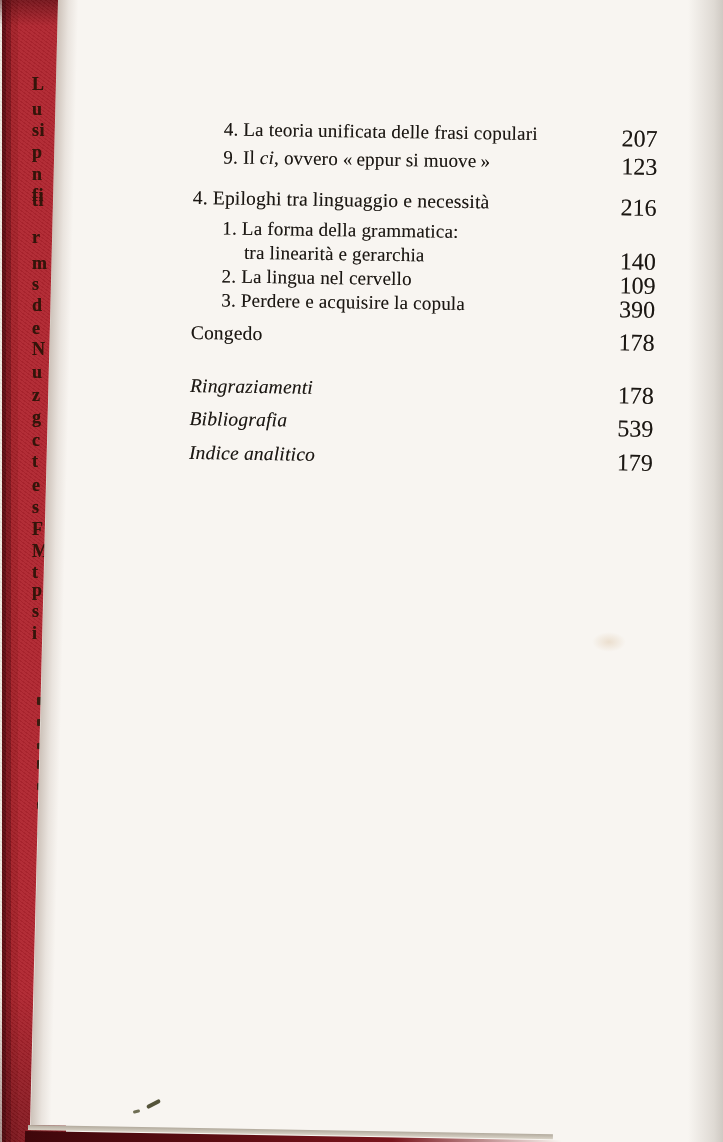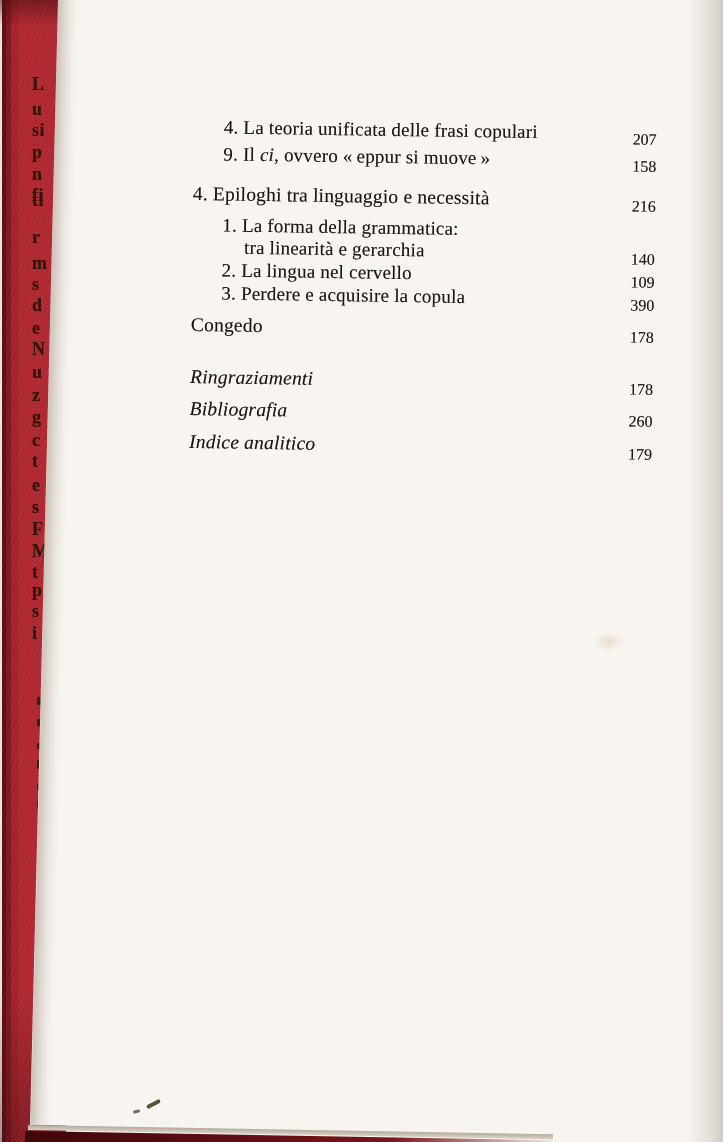--- a/index.html
+++ b/index.html
@@ -75,22 +75,22 @@
   .toc-row{display:flex;align-items:baseline;}
   .toc-text{
     font-size:19px;line-height:22px;letter-spacing:.2px;
     text-shadow:0 0 .5px rgba(25,18,10,.45);
     white-space:nowrap;
   }
   .lvl0 .toc-text{font-size:19.5px;padding-left:0;}
   .lvl1 .toc-text{padding-left:30px;}
   .lvl2 .toc-text{padding-left:52px;}
   .toc-num{
-    margin-left:auto;min-width:46px;text-align:center;
-    font-size:16px;line-height:22px;
+    margin-left:auto;min-width:46px;text-align:left;
+    font-size:24px;line-height:22px;
     position:relative;top:5px;
     text-shadow:0 0 .5px rgba(25,18,10,.45);
   }
   .toc-text em{font-style:italic;}
 </style>
 </head>
 <body>
 
 <div class="scan">
 
@@ -142,21 +142,21 @@
   <div class="speck-a"></div>
   <div class="speck-b"></div>
 
   <div class="toc">
       <div class="toc-row lvl1">
         <span class="toc-text"><span>4. La teoria unificata delle frasi copulari</span></span>
         <span class="toc-num">207</span>
       </div>
       <div class="toc-row lvl1" style="margin-top: 4px;">
         <span class="toc-text"><span>9. Il </span><em>ci</em><span>, ovvero « eppur si muove »</span></span>
-        <span class="toc-num">158</span>
+        <span class="toc-num">123</span>
       </div>
       <div class="toc-row lvl0" style="margin-top: 17px;">
         <span class="toc-text"><span>4. Epiloghi tra linguaggio e necessità</span></span>
         <span class="toc-num">216</span>
       </div>
       <div class="toc-row lvl1" style="margin-top: 8px;">
         <span class="toc-text"><span>1. La forma della grammatica:</span></span>
         <span class="toc-num"></span>
       </div>
       <div class="toc-row lvl2">
@@ -174,21 +174,21 @@
       <div class="toc-row lvl0" style="margin-top: 9px;">
         <span class="toc-text"><span>Congedo</span></span>
         <span class="toc-num">178</span>
       </div>
       <div class="toc-row lvl0" style="margin-top: 29px;">
         <span class="toc-text"><em>Ringraziamenti</em></span>
         <span class="toc-num">178</span>
       </div>
       <div class="toc-row lvl0" style="margin-top: 9px;">
         <span class="toc-text"><em>Bibliografia</em></span>
-        <span class="toc-num">260</span>
+        <span class="toc-num">539</span>
       </div>
       <div class="toc-row lvl0" style="margin-top: 10px;">
         <span class="toc-text"><em>Indice analitico</em></span>
         <span class="toc-num">179</span>
       </div>
     </div>
 
 </div>
 
 </body></html>

